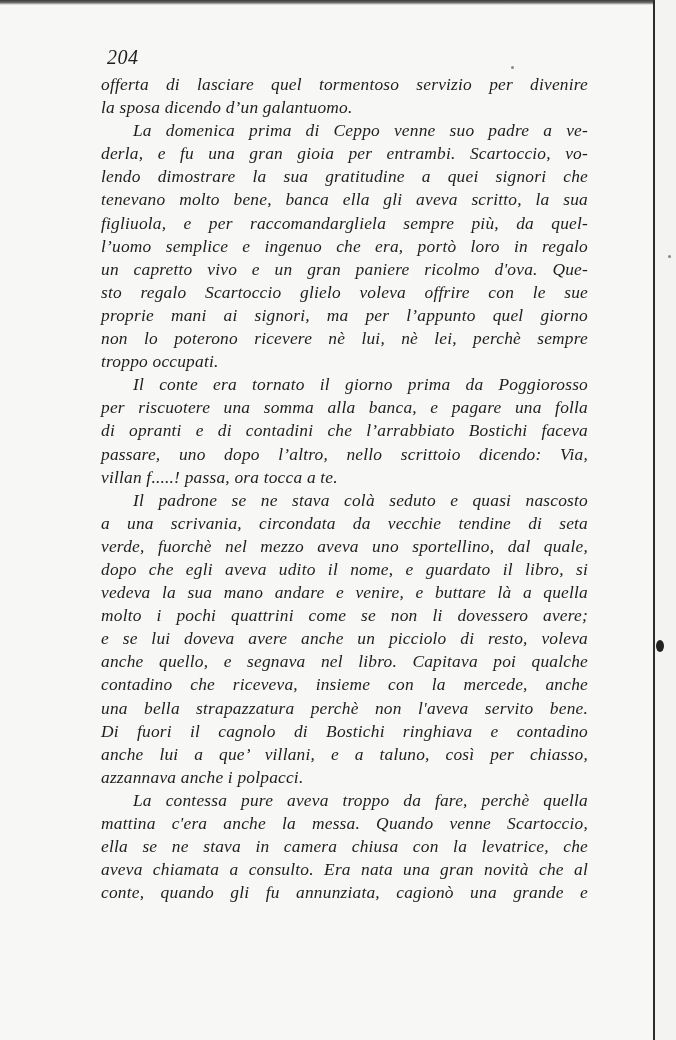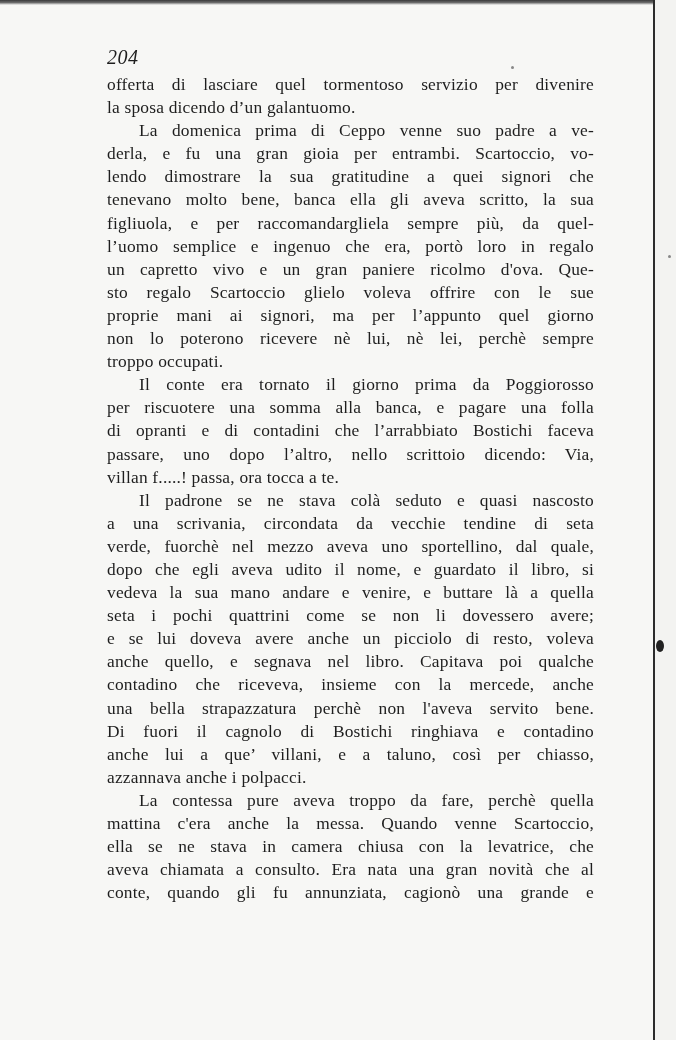--- a/index.html
+++ b/index.html
@@ -21,21 +21,21 @@
       position: absolute; left: 655px; top: 0; width: 21px; height: 1040px;
       background: #f3f3f1;
     }
     .blot { position: absolute; background: #222; border-radius: 50%; }
     .speck { position: absolute; width: 3px; height: 3px; background: #888; border-radius: 50%; }
     .page-number {
       position: absolute; left: 107px; top: 46px;
       font-size: 20px; letter-spacing: 0.5px; font-style: italic;
     }
     .text-block {
-      position: absolute; left: 107px; top: 73px; width: 487px;
+      position: absolute; left: 101px; top: 73px; width: 487px; font-style: italic;
     }
     .line {
       display: block; height: 23.1px; line-height: 23.1px;
       font-size: 17.4px; white-space: nowrap;
       text-align: justify; text-align-last: justify;
       letter-spacing: 0.2px;
     }
     .line.indent { padding-left: 32px; }
     .line.last { text-align-last: left; }
   </style>
@@ -75,21 +75,21 @@
       <span class="line">di opranti e di contadini che l’arrabbiato Bostichi faceva</span>
       <span class="line">passare, uno dopo l’altro, nello scrittoio dicendo: Via,</span>
       <span class="line last">villan f.....! passa, ora tocca a te.</span>
     </div>
     <div>
       <span class="line indent">Il padrone se ne stava colà seduto e quasi nascosto</span>
       <span class="line">a una scrivania, circondata da vecchie tendine di seta</span>
       <span class="line">verde, fuorchè nel mezzo aveva uno sportellino, dal quale,</span>
       <span class="line">dopo che egli aveva udito il nome, e guardato il libro, si</span>
       <span class="line">vedeva la sua mano andare e venire, e buttare là a quella</span>
-      <span class="line">seta i pochi quattrini come se non li dovessero avere;</span>
+      <span class="line">molto i pochi quattrini come se non li dovessero avere;</span>
       <span class="line">e se lui doveva avere anche un picciolo di resto, voleva</span>
       <span class="line">anche quello, e segnava nel libro. Capitava poi qualche</span>
       <span class="line">contadino che riceveva, insieme con la mercede, anche</span>
       <span class="line">una bella strapazzatura perchè non l'aveva servito bene.</span>
       <span class="line">Di fuori il cagnolo di Bostichi ringhiava e contadino</span>
       <span class="line">anche lui a que’ villani, e a taluno, così per chiasso,</span>
       <span class="line last">azzannava anche i polpacci.</span>
     </div>
     <div>
       <span class="line indent">La contessa pure aveva troppo da fare, perchè quella</span>

